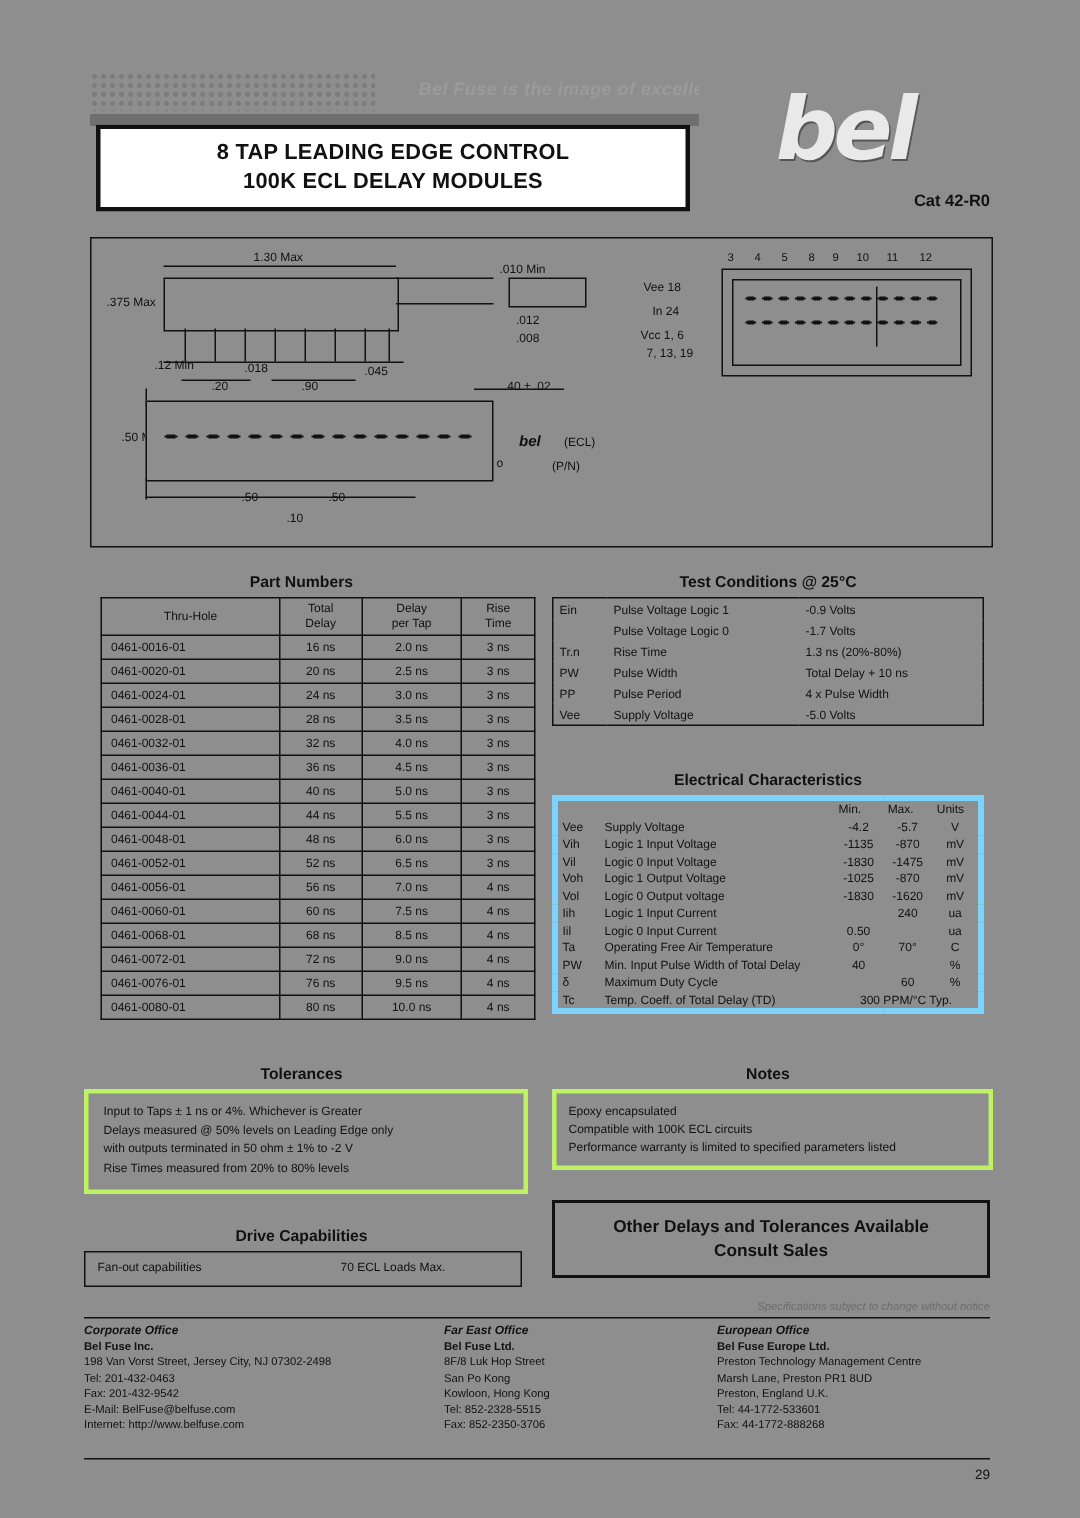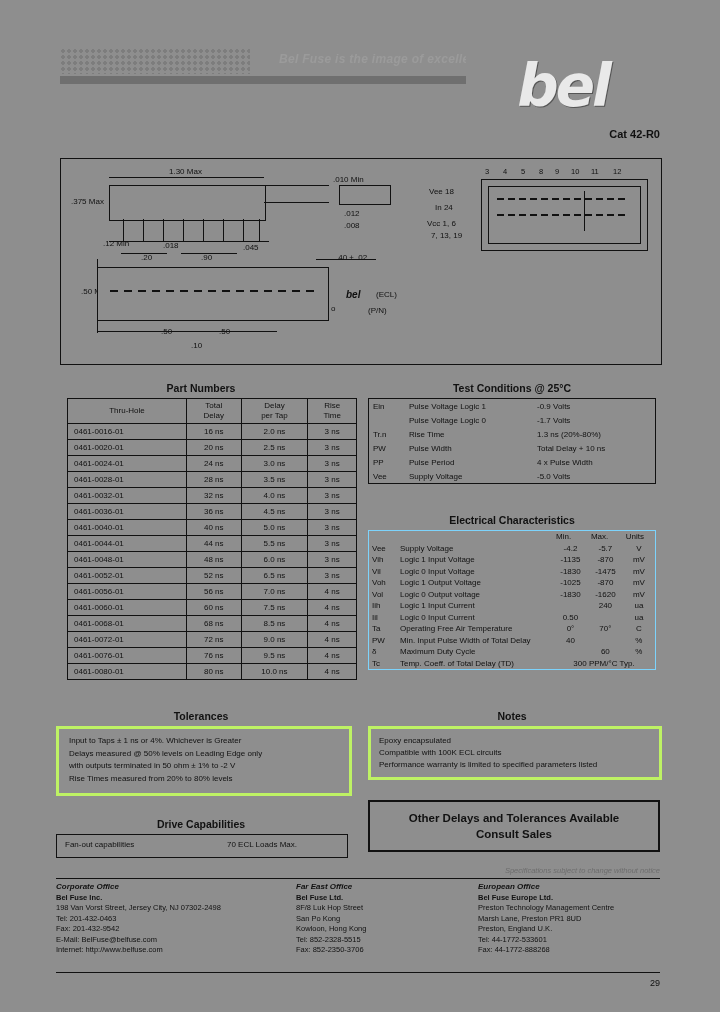--- a/index.html
+++ b/index.html
@@ -88,21 +88,21 @@
   #parts td:first-child{text-align:left;padding-left:6px;}
   
   #testcond{left:368px;top:398px;width:288px;}
   #testcond td{border:none;text-align:left;padding:1px 4px;height:12px;}
   #testcond .frame{border:1px solid #111;padding-left:40px;}
   #testcond td.c1{width:28px;}
   #testcond td.c3{text-align:left;width:120px;}
   
   #elec{left:368px;top:530px;width:288px;}
   #elec td,#elec th{border:none;text-align:left;padding:0 3px;height:11.5px;font-size:8px;}
-  #elec .box{border:1px solid #7dd3fc;}
+  #elec .box{border:4px solid #7dd3fc;}
   #elec td.num{text-align:center;}
   
   .box-frame{position:absolute;border:3px solid #bef264;background:#8e8e8e;}
   .notes-txt{font-size:8px;line-height:12px;padding:6px 8px;}
   .tol-txt{font-size:8px;line-height:12.5px;padding:6px 10px;}
   .other{
     position:absolute;left:368px;top:800px;width:288px;height:48px;
     border:2.5px solid #111;background:#8e8e8e;
     display:flex;flex-direction:column;align-items:center;justify-content:center;
     font-weight:bold;font-size:11.5px;line-height:16px;text-align:center;
@@ -125,20 +125,24 @@
 </style>
 </head>
 <body>
 
 <div class="page">
 
   <div class="hdr-dots"></div>
   <div class="hdr-tagline">Bel Fuse is the image of excellence</div>
   <div class="hdr-bar"></div>
 
+  <div class="title-box">
+    <div>8 TAP LEADING EDGE CONTROL</div>
+    <div>100K ECL DELAY MODULES</div>
+  </div>
 
   <div class="logo-box">
     <span class="logo-text">bel</span>
   </div>
   <div class="cat">Cat 42-R0</div>
 
   <div class="mech">
 
     <div class="body-rect" style="left:48px;top:26px;width:155px;height:34px;"></div>
 

